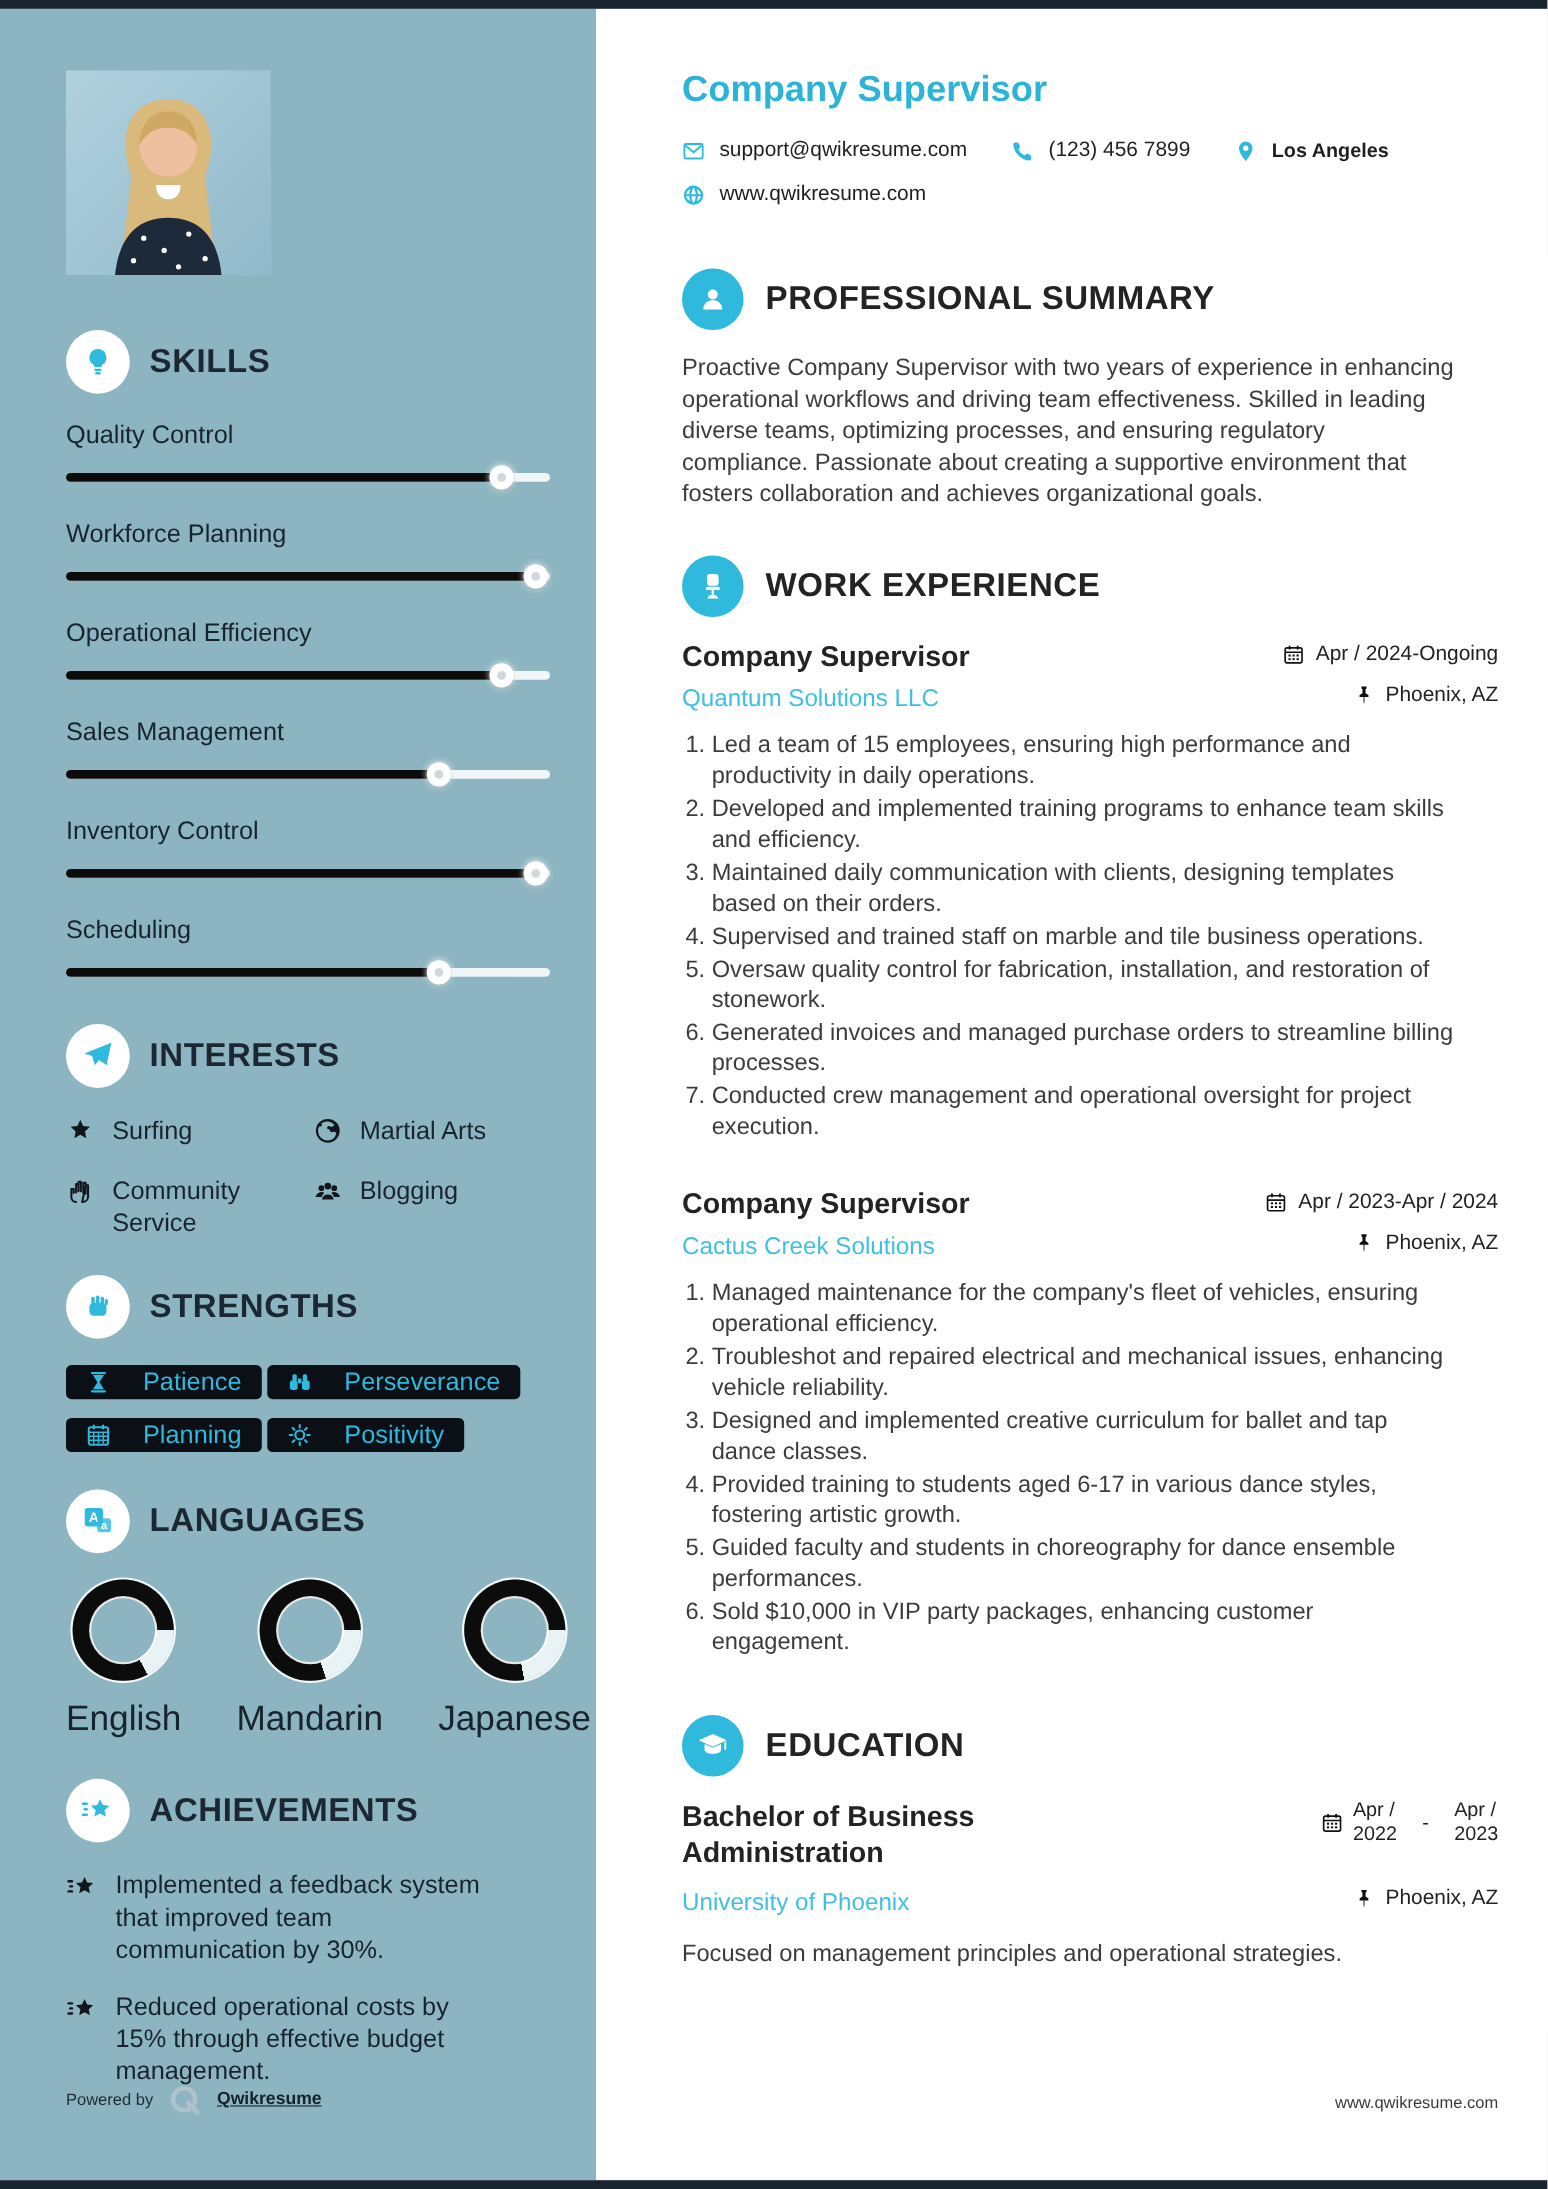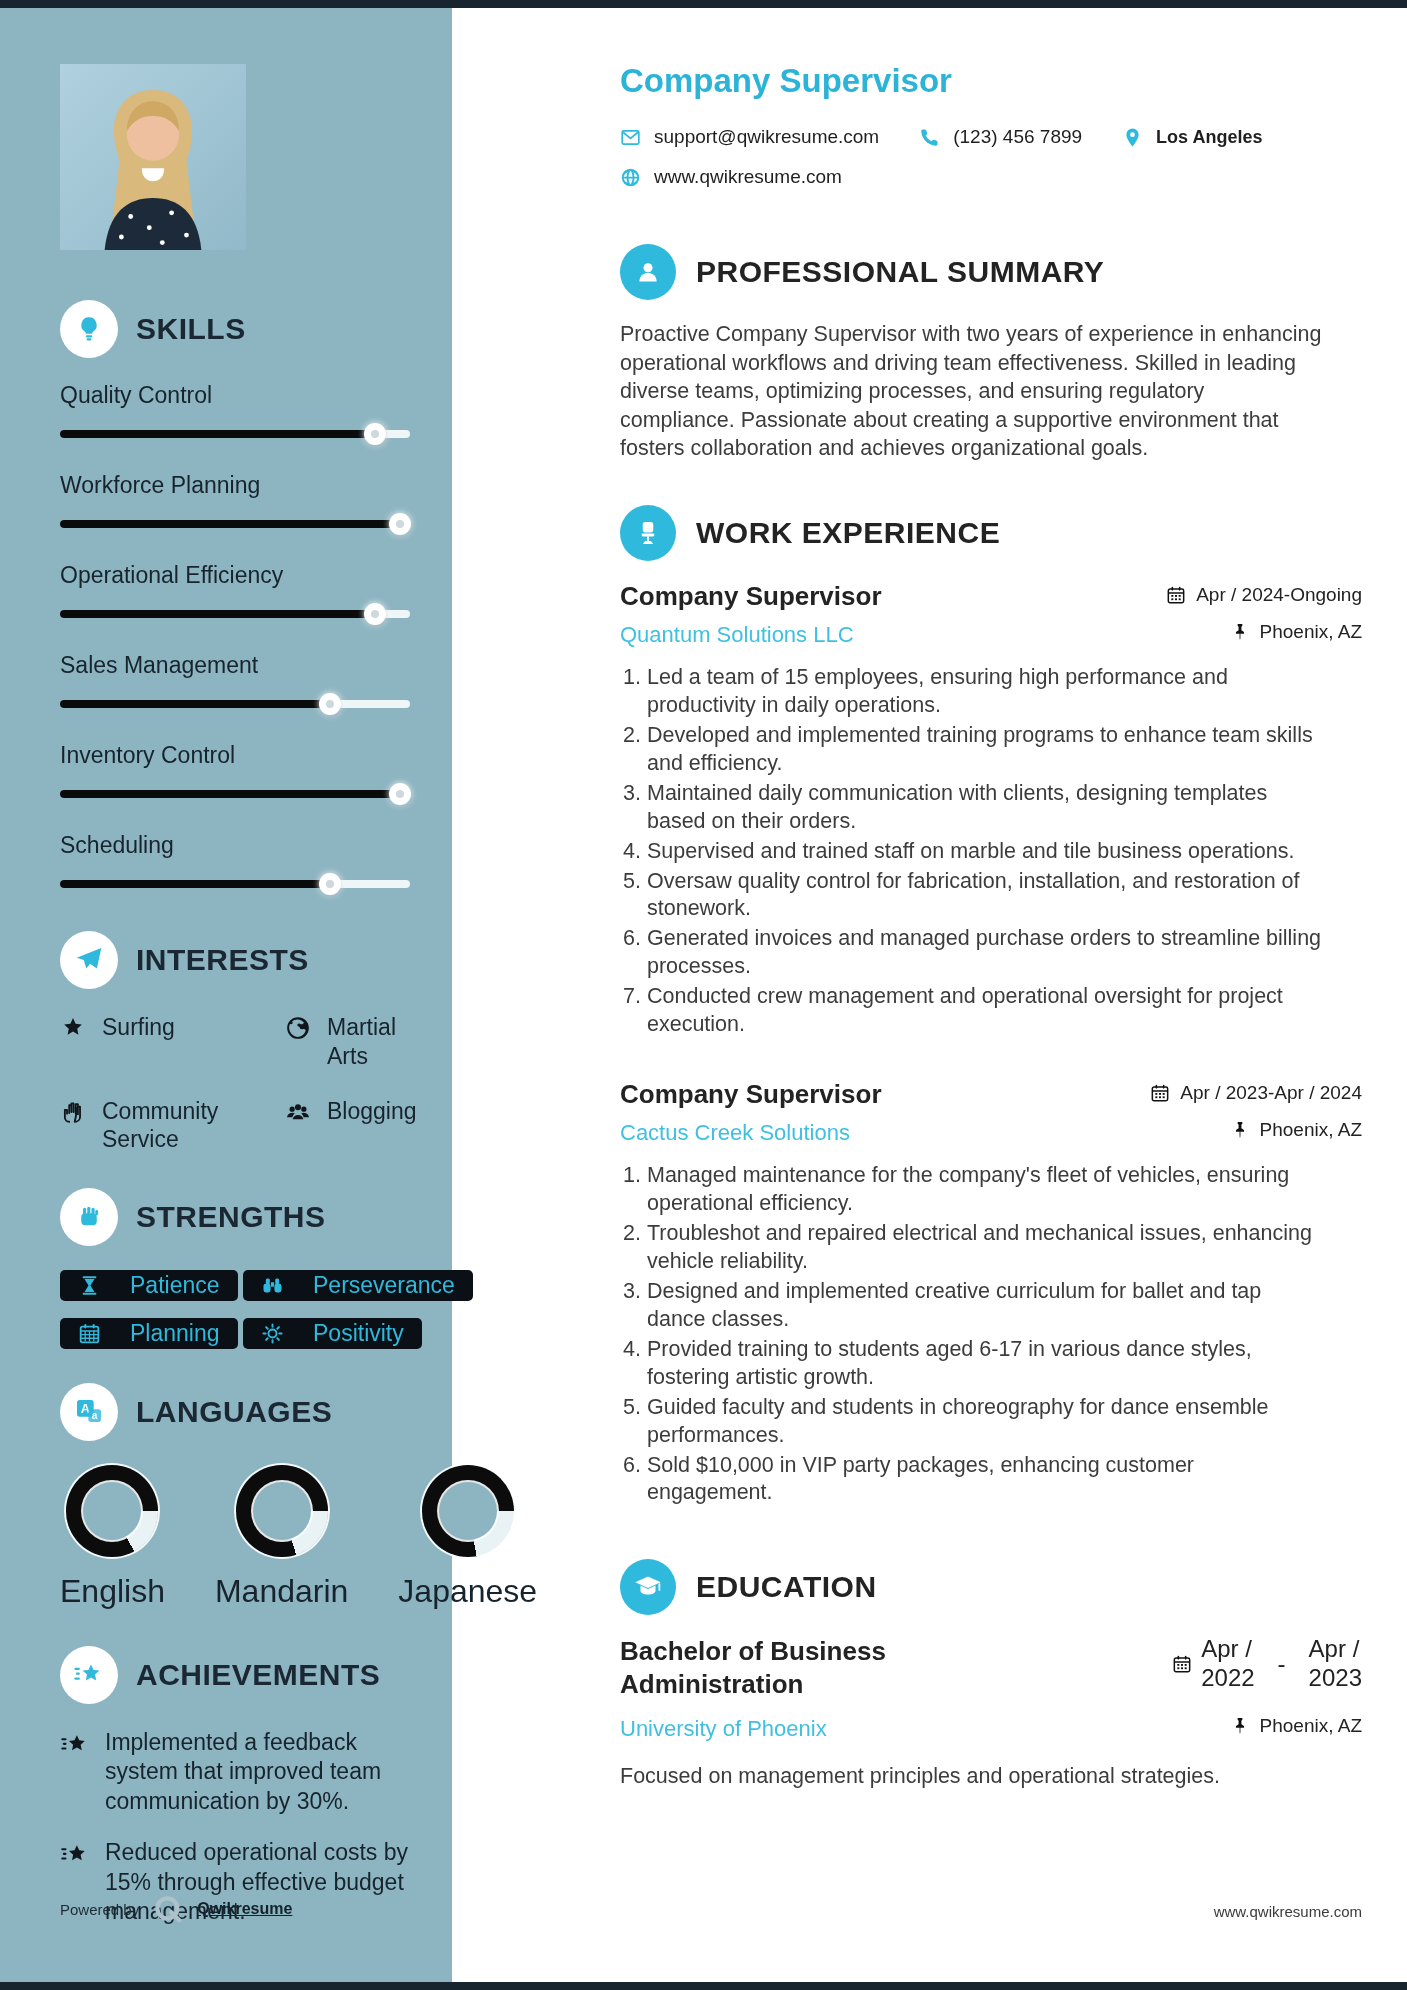--- a/index.html
+++ b/index.html
@@ -3,21 +3,21 @@
 <meta charset="utf-8">
 <style>
   html,body{margin:0;padding:0;background:#e8e8e8;}
   *{box-sizing:border-box;}
   .page{position:relative;width:1407px;height:1990px;margin:0 auto;background:#ffffff;
         font-family:"Liberation Sans",sans-serif;color:#2b2b2b;overflow:hidden;}
   .edge{position:absolute;left:0;width:100%;height:8px;background:#18242e;z-index:5;}
   .edge.top{top:0;} .edge.bottom{bottom:0;}
 
   
-  .sidebar{position:absolute;left:0;top:8px;bottom:8px;width:452px;background:#8db5c1;
+  .sidebar{position:absolute;left:0;top:8px;bottom:8px;width:542px;background:#8db5c1;
            padding:56px 42px 0 60px;}
   .photo{width:186px;height:186px;overflow:hidden;background:#9fc6d6;}
   .photo svg{display:block;width:100%;height:100%;}
 
   .side-section{margin-top:46px;}
   .sec-head{display:flex;align-items:center;gap:18px;margin-bottom:24px;}
   .badge{width:58px;height:58px;border-radius:50%;display:flex;align-items:center;justify-content:center;flex:0 0 auto;}
   .badge.white{background:#ffffff;color:#2fb9dc;}
   .badge.cyan{background:#2fb9dc;color:#ffffff;}
   .badge svg{width:30px;height:30px;}
@@ -88,21 +88,21 @@
   .job-title{font-size:26px;font-weight:700;color:#232323;}
   .job-company{font-size:22px;color:#3fc0e0;margin-top:10px;}
   .meta{display:flex;align-items:center;gap:10px;font-size:19px;color:#222;white-space:nowrap;}
   .m-icon{width:20px;height:20px;color:#111;flex:0 0 auto;}
   .job-sub{display:flex;justify-content:space-between;align-items:baseline;}
   ol.bullets{margin:16px 17px 0 0;padding-left:27px;max-width:705px;}
   ol.bullets li{font-size:21.5px;line-height:1.3;color:#3c3c3c;margin-bottom:2px;}
 
   .edu-top{display:flex;justify-content:space-between;align-items:flex-start;}
   .edu-degree{font-size:26px;font-weight:700;color:#232323;max-width:320px;line-height:1.25;}
-  .edu-date{display:flex;align-items:center;gap:9px;font-size:24px;color:#222;}
+  .edu-date{display:flex;align-items:center;gap:9px;font-size:18px;color:#222;}
   .dcol{display:flex;flex-direction:column;line-height:1.2;}
   .edu-note{font-size:21.5px;color:#3c3c3c;margin-top:22px;max-width:705px;}
 
   .main-footer{position:absolute;right:45px;bottom:62px;font-size:15px;color:#3a3a3a;}
 </style>
 </head>
 <body>
 
 <div class="page">
   <div class="edge top"></div>

